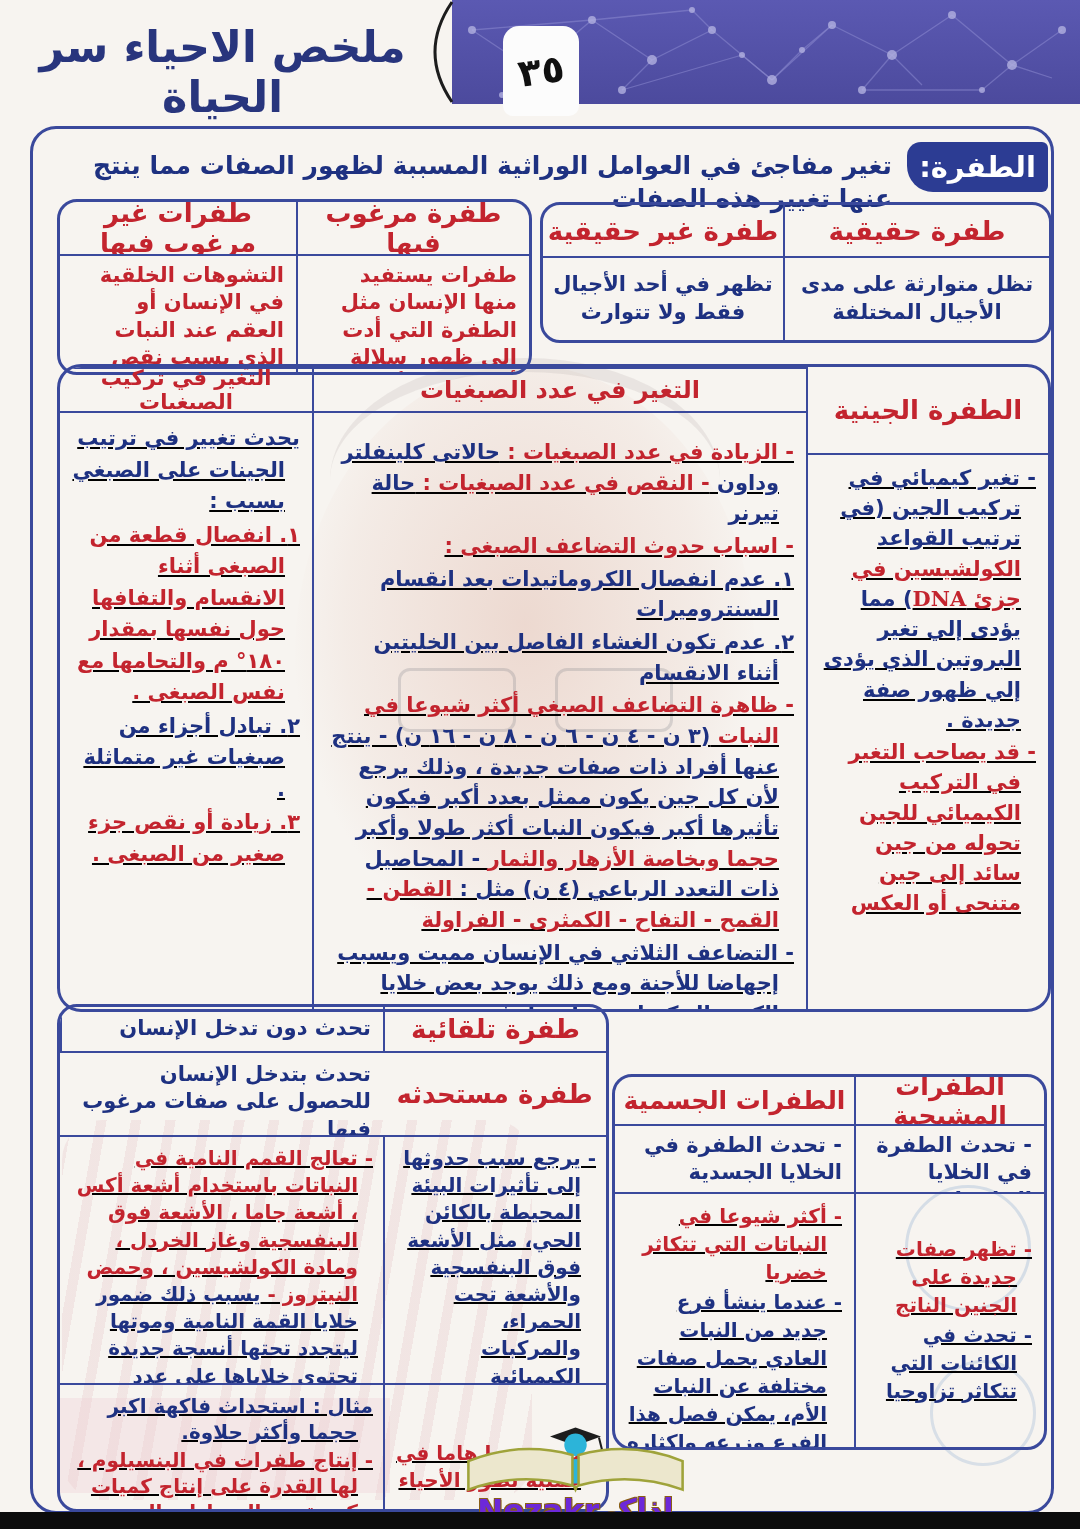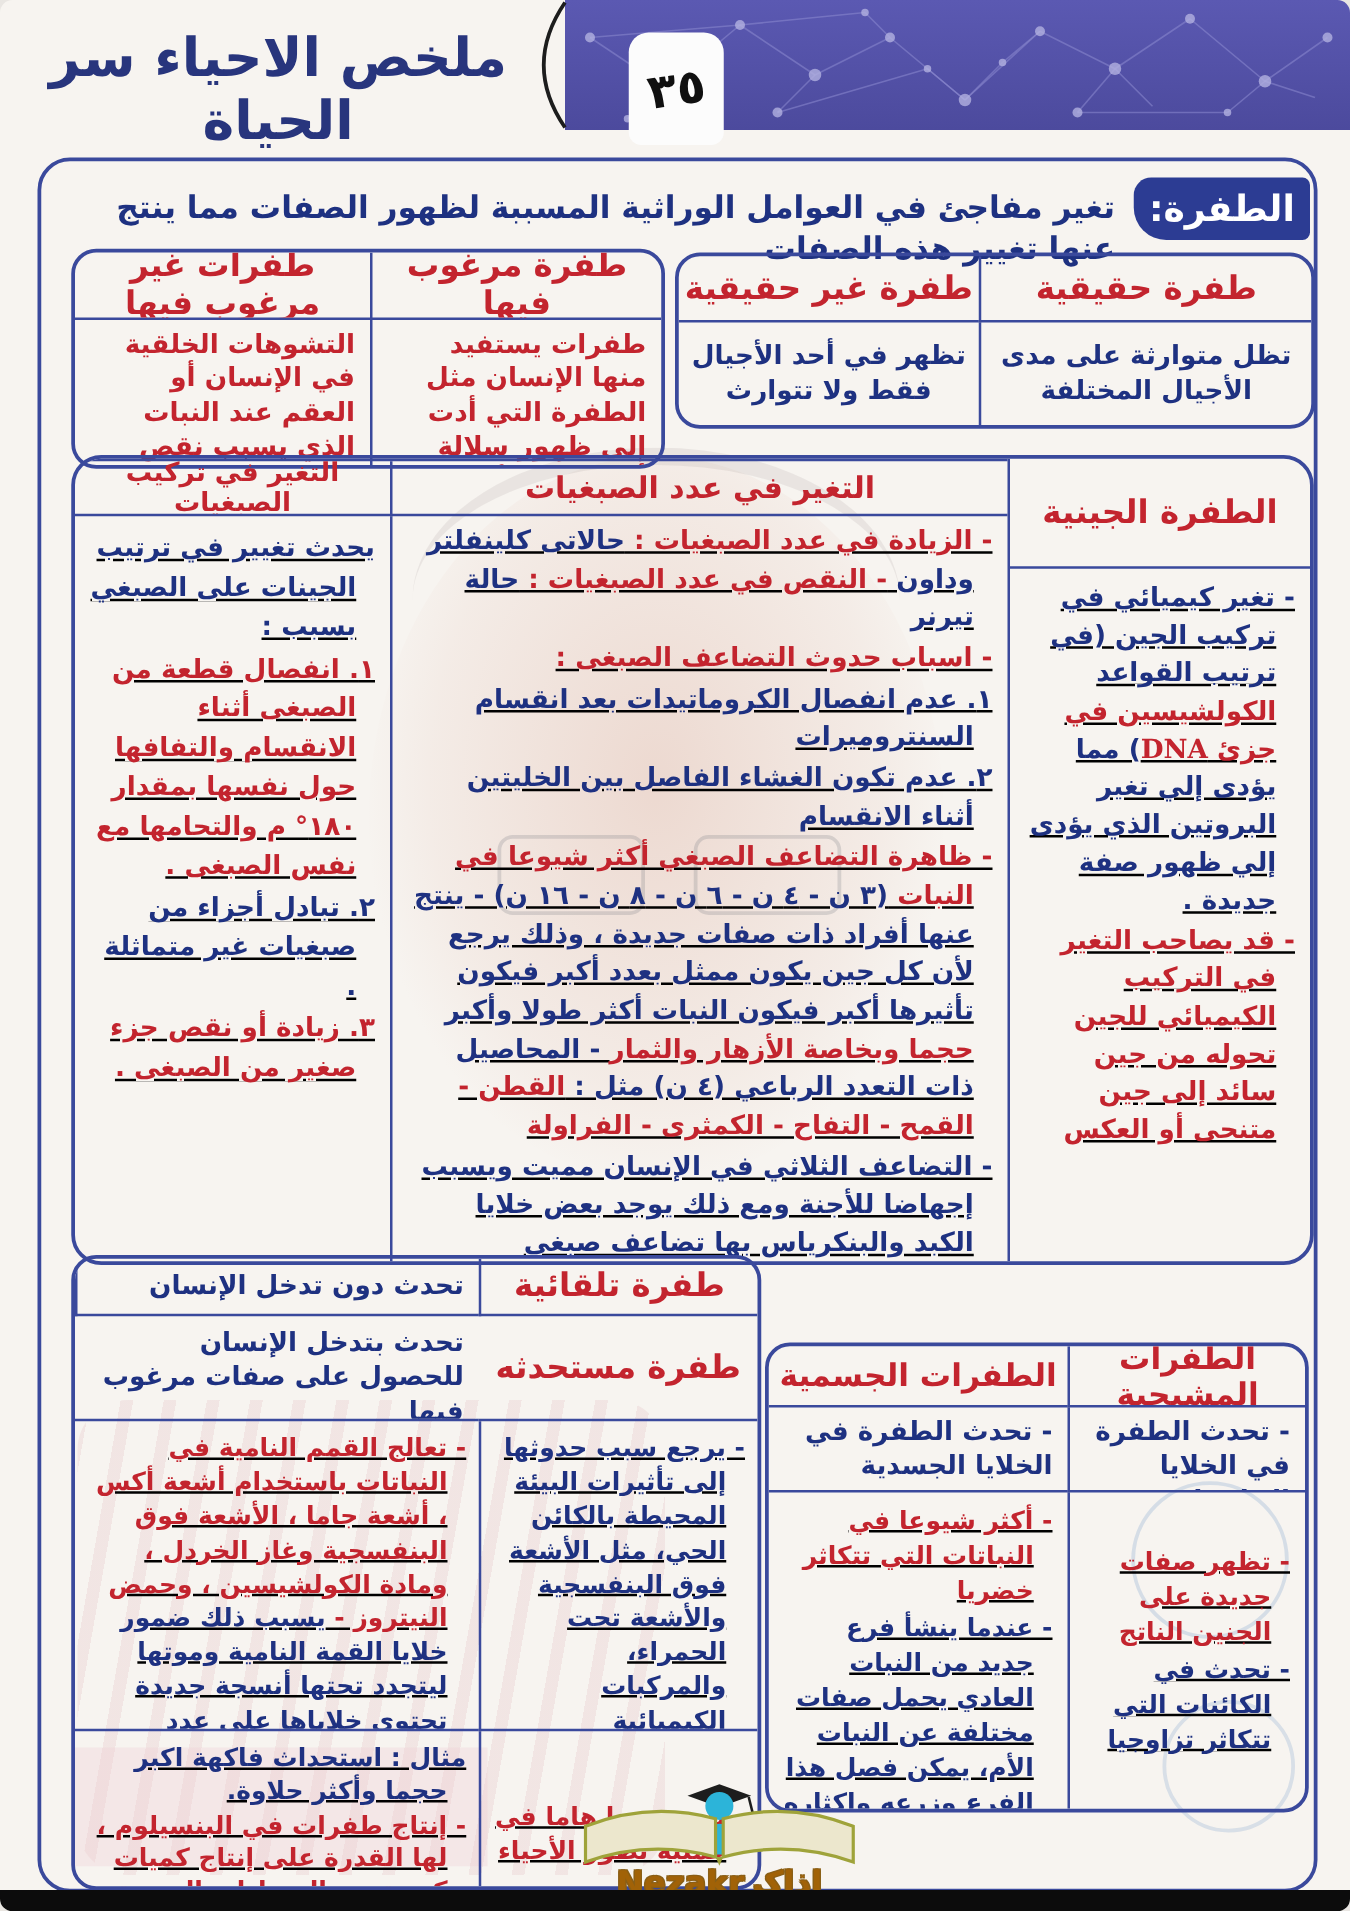--- a/index.html
+++ b/index.html
@@ -5,21 +5,21 @@
   :root{
     --red:#c3242e;
     --blue:#1e3181;
     --bd:#3a499c;
     --band:#504fa3;
   }
   html,body{margin:0;padding:0;background:#e9e6e2;}
   #page{
     position:relative;width:1080px;height:1529px;margin:0 auto;
     background:#f7f4f0;overflow:hidden;direction:rtl;
-    font-family:"DejaVu Sans","Liberation Sans",sans-serif;font-weight:700;border-radius:10px;
+    font-family:"DejaVu Sans","Liberation Sans",sans-serif;font-weight:700;
   }
   
   .header-band{position:absolute;left:452px;top:0;width:628px;height:104px;
     background:linear-gradient(180deg,#5b59b2 0%,#4c4a9d 100%);z-index:2;}
   .header-band svg{display:block;width:100%;height:100%;}
   .paren-curve{position:absolute;left:408px;top:0;width:52px;height:104px;z-index:3;}
   .doc-title{position:absolute;left:0;top:22px;width:445px;text-align:center;
     font-size:43px;color:#28357d;letter-spacing:-1px;z-index:2;}
   .page-tab{position:absolute;left:503px;top:26px;width:76px;height:90px;background:#fcfcfc;
     border-radius:16px 16px 10px 10px;z-index:4;display:flex;align-items:center;justify-content:center;}
@@ -67,39 +67,39 @@
   #tbl-big{left:57px;top:364px;width:988px;height:642px;display:flex;border-radius:24px;}
   .gen-col{width:240px;border-left:2.5px solid var(--bd);display:flex;flex-direction:column;}
   .gen-head{height:88px;}
   .gen-body{flex:1;font-size:21px;line-height:1.44;text-align:right;padding:8px 12px;}
   .sab{flex:1;display:flex;flex-direction:column;}
   .sab-head{height:44px;}
   .sab-sub{height:44px;display:flex;}
   .sub-amount{width:494px;border-left:2.5px solid var(--bd);font-size:24px;}
   .sub-struct{flex:1;font-size:21px;}
   .sab-content{flex:1;display:flex;}
-  .amount-cell{width:494px;border-left:2.5px solid var(--bd);font-size:21px;line-height:1.46;text-align:right;padding:4px 12px;}
+  .amount-cell{width:494px;border-left:2.5px solid var(--bd);font-size:21px;line-height:1.46;text-align:right;padding:24px 12px;}
   .struct-cell{flex:1;font-size:21px;line-height:1.5;text-align:right;padding:10px 12px;}
   
   #tbl-bottom-left{left:57px;top:1004px;width:546px;height:502px;display:grid;
     grid-template-columns:223px 1fr;grid-template-rows:46px 84px 248px 1fr;}
   #tbl-bottom-left .def-cell{font-size:21px;line-height:1.3;text-align:right;padding:8px 12px;color:var(--blue);}
   #tbl-bottom-left .rich{font-size:20px;line-height:1.36;text-align:right;padding:8px 10px;}
   .role-cell{padding-top:55px !important;}
   .example-cell{line-height:1.3 !important;}
   
   #tbl-bottom-right{left:612px;top:1074px;width:429px;height:370px;display:grid;
     grid-template-columns:190px 1fr;grid-template-rows:49px 68px 1fr;}
   #tbl-bottom-right .th{font-size:25px;}
   #tbl-bottom-right .def-cell{font-size:21px;line-height:1.3;text-align:right;padding:6px 12px;color:var(--blue);}
   #tbl-bottom-right .rich{font-size:20px;line-height:1.4;text-align:right;padding:8px 12px;}
   .germ-body{display:flex;flex-direction:column;justify-content:center;}
   
   .logo{position:absolute;left:448px;top:1422px;width:255px;z-index:5;text-align:center;}
-  .logo-caption{direction:ltr;font-size:26px;color:#a16207;margin-top:-6px;
+  .logo-caption{direction:ltr;font-size:31px;color:#6d28d9;margin-top:-6px;
     text-shadow:1px 1px 0 #8a5f16,-1px -1px 0 #8a5f16,1px -1px 0 #8a5f16,-1px 1px 0 #8a5f16;}
   
   .black-bar{position:absolute;left:0;top:1512px;width:1080px;height:17px;background:#0c0c0c;z-index:6;}
 </style>
 </head>
 <body>
 
 <div id="page">
 
   <div class="wm" id="wm-face"></div>

